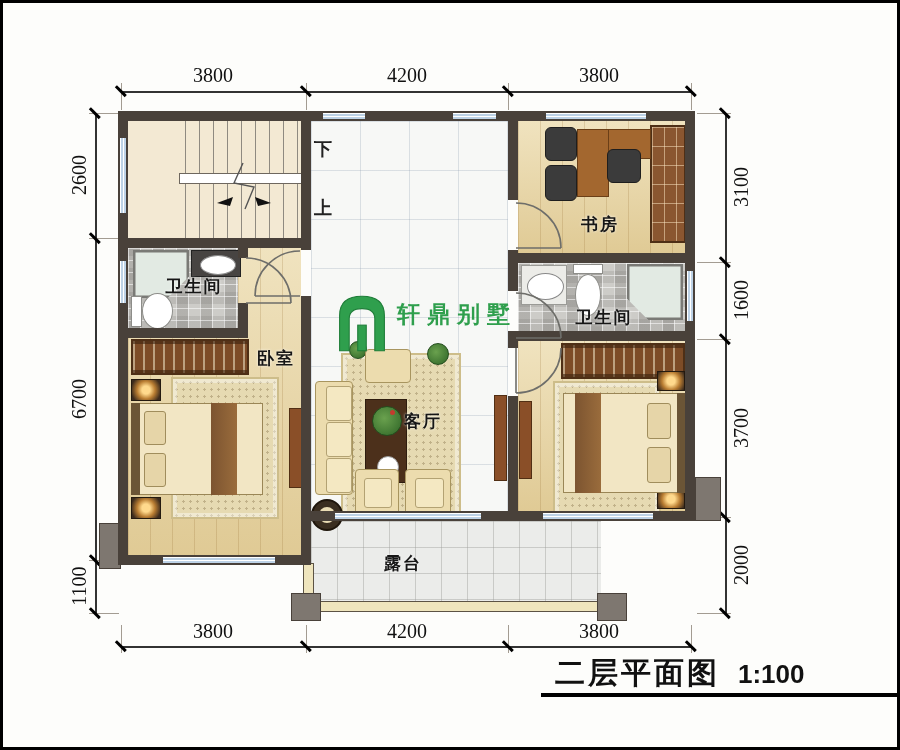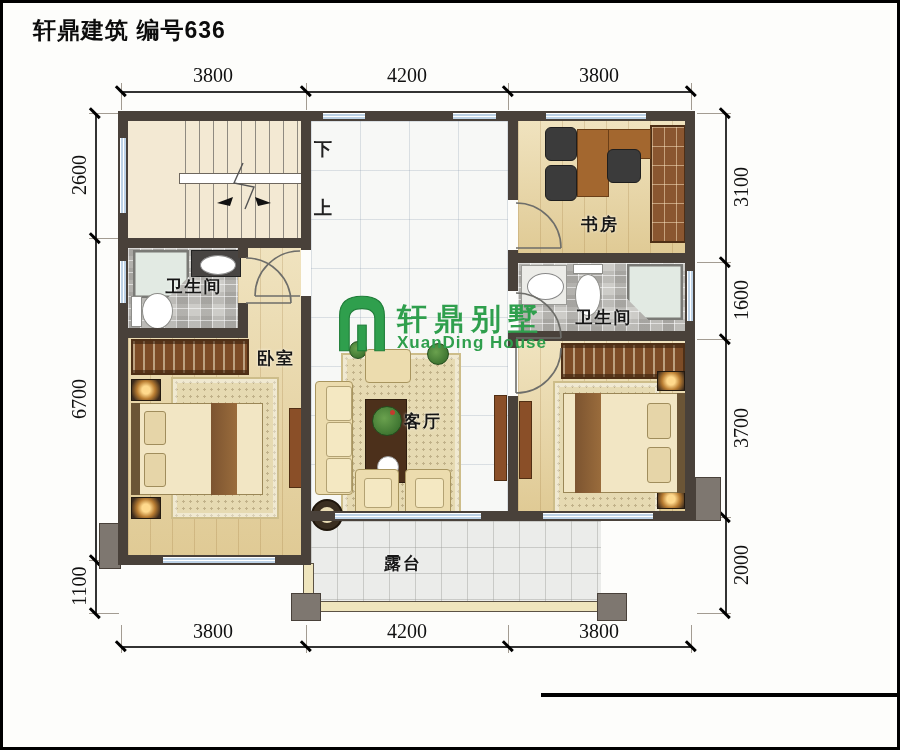--- a/index.html
+++ b/index.html
@@ -62,31 +62,30 @@
   .bookshelf{background:#8a5630;border:2px solid #4e2f16;
     background-image:linear-gradient(90deg,rgba(255,235,200,.5) 1px,transparent 1px),
     linear-gradient(180deg,rgba(255,235,200,.5) 1px,transparent 1px);background-size:12px 19px}
   .shower{background:#e2eae3;box-shadow:inset 0 0 0 2.5px #7a7a76}
   .white-fix{background:#fff;border:1.5px solid #8d8d89}
   
   .room-label{position:absolute;transform:translate(-50%,-50%);font-size:17px;font-weight:bold;color:#161616;
     letter-spacing:2px;white-space:nowrap;z-index:40;text-shadow:0 0 3px rgba(255,255,255,.85)}
   .stair-label{position:absolute;transform:translate(-50%,-50%);font-size:18px;font-weight:bold;color:#222;z-index:40}
   
-  .logo-cn{position:absolute;font-size:30px;font-weight:bold;letter-spacing:7px;z-index:42;white-space:nowrap}
+  .logo-cn{position:absolute;font-size:23px;font-weight:bold;letter-spacing:7px;z-index:42;white-space:nowrap}
   .logo-en{position:absolute;font-size:17px;font-weight:bold;letter-spacing:1px;z-index:42;white-space:nowrap}
   svg.overlay{position:absolute;left:0;top:0;z-index:35;pointer-events:none}
   .underline-bar{position:absolute;background:#000}
 </style>
 </head>
 <body>
 
 <div class="canvas">
 
-  <div class="page-title">轩鼎建筑 编号636</div>
 
   <div class="floor stairfloor" style="left:125px;top:118px;width:173px;height:117px"></div>
   <div class="floor marble" style="left:308px;top:118px;width:197px;height:390px"></div>
   <div class="floor wood" style="left:515px;top:118px;width:167px;height:132px"></div>
   <div class="floor tile-bath" style="left:515px;top:260px;width:167px;height:68px"></div>
   <div class="floor wood" style="left:515px;top:338px;width:167px;height:170px"></div>
   <div class="floor wood" style="left:125px;top:245px;width:173px;height:307px"></div>
   <div class="floor tile-bath" style="left:125px;top:245px;width:110px;height:80px"></div>
   <div class="floor terrace-tile" style="left:308px;top:518px;width:290px;height:80px"></div>
 
@@ -224,21 +223,20 @@
   <div class="room-label" style="left:420px;top:418px">客厅</div>
   <div class="room-label" style="left:400px;top:560px">露台</div>
   <div class="stair-label" style="left:320px;top:146px">下</div>
   <div class="stair-label" style="left:320px;top:205px">上</div>
 
   <svg class="overlay" style="left:332px;top:288px;z-index:42" width="54" height="64" viewBox="0 0 100 120">
     <path d="M8,112 V46 Q8,10 50,10 Q92,10 92,46 V112 H74 V52 Q74,33 50,33 Q26,33 26,52 V112 Z" fill="#2f9f4d" stroke="#1e7d38" stroke-width="2"></path>
     <rect x="42" y="64" width="16" height="48" fill="#2f9f4d" stroke="#1e7d38" stroke-width="2"></rect>
   </svg>
   <div class="logo-cn" style="left:394px;top:296px;color:#2f9f4d">轩鼎别墅</div>
-  <div class="logo-en" style="left:394px;top:330px;color:#2f9f4d">XuanDing House</div>
 
   <div class="dline" style="left:118px;top:88px;width:570px;height:1.5px"></div>
   <div class="ext" style="left:118px;top:80px;width:1px;height:27px"></div>
   <div class="ext" style="left:303px;top:80px;width:1px;height:27px"></div>
   <div class="ext" style="left:505px;top:80px;width:1px;height:27px"></div>
   <div class="ext" style="left:688px;top:80px;width:1px;height:27px"></div>
   <div class="tick" style="left:118px;top:88px"></div>
   <div class="tick" style="left:303px;top:88px"></div>
   <div class="tick" style="left:505px;top:88px"></div>
   <div class="tick" style="left:688px;top:88px"></div>
@@ -281,15 +279,19 @@
   <div class="tick" style="left:722px;top:110px"></div>
   <div class="tick" style="left:722px;top:259px"></div>
   <div class="tick" style="left:722px;top:336px"></div>
   <div class="tick" style="left:722px;top:514px"></div>
   <div class="tick" style="left:722px;top:610px"></div>
   <div class="dim-label v" style="left:738px;top:184px">3100</div>
   <div class="dim-label v" style="left:738px;top:297px">1600</div>
   <div class="dim-label v" style="left:738px;top:425px">3700</div>
   <div class="dim-label v" style="left:738px;top:562px">2000</div>
 
+  <div class="abs" style="left:552px;top:650px;display:flex;align-items:baseline">
+    <span class="tb-name">二层平面图</span>
+    <span class="tb-scale">1:100</span>
+  </div>
   <div class="underline-bar" style="left:538px;top:690px;width:358px;height:4px"></div>
 
 </div>
 
 </body></html>

